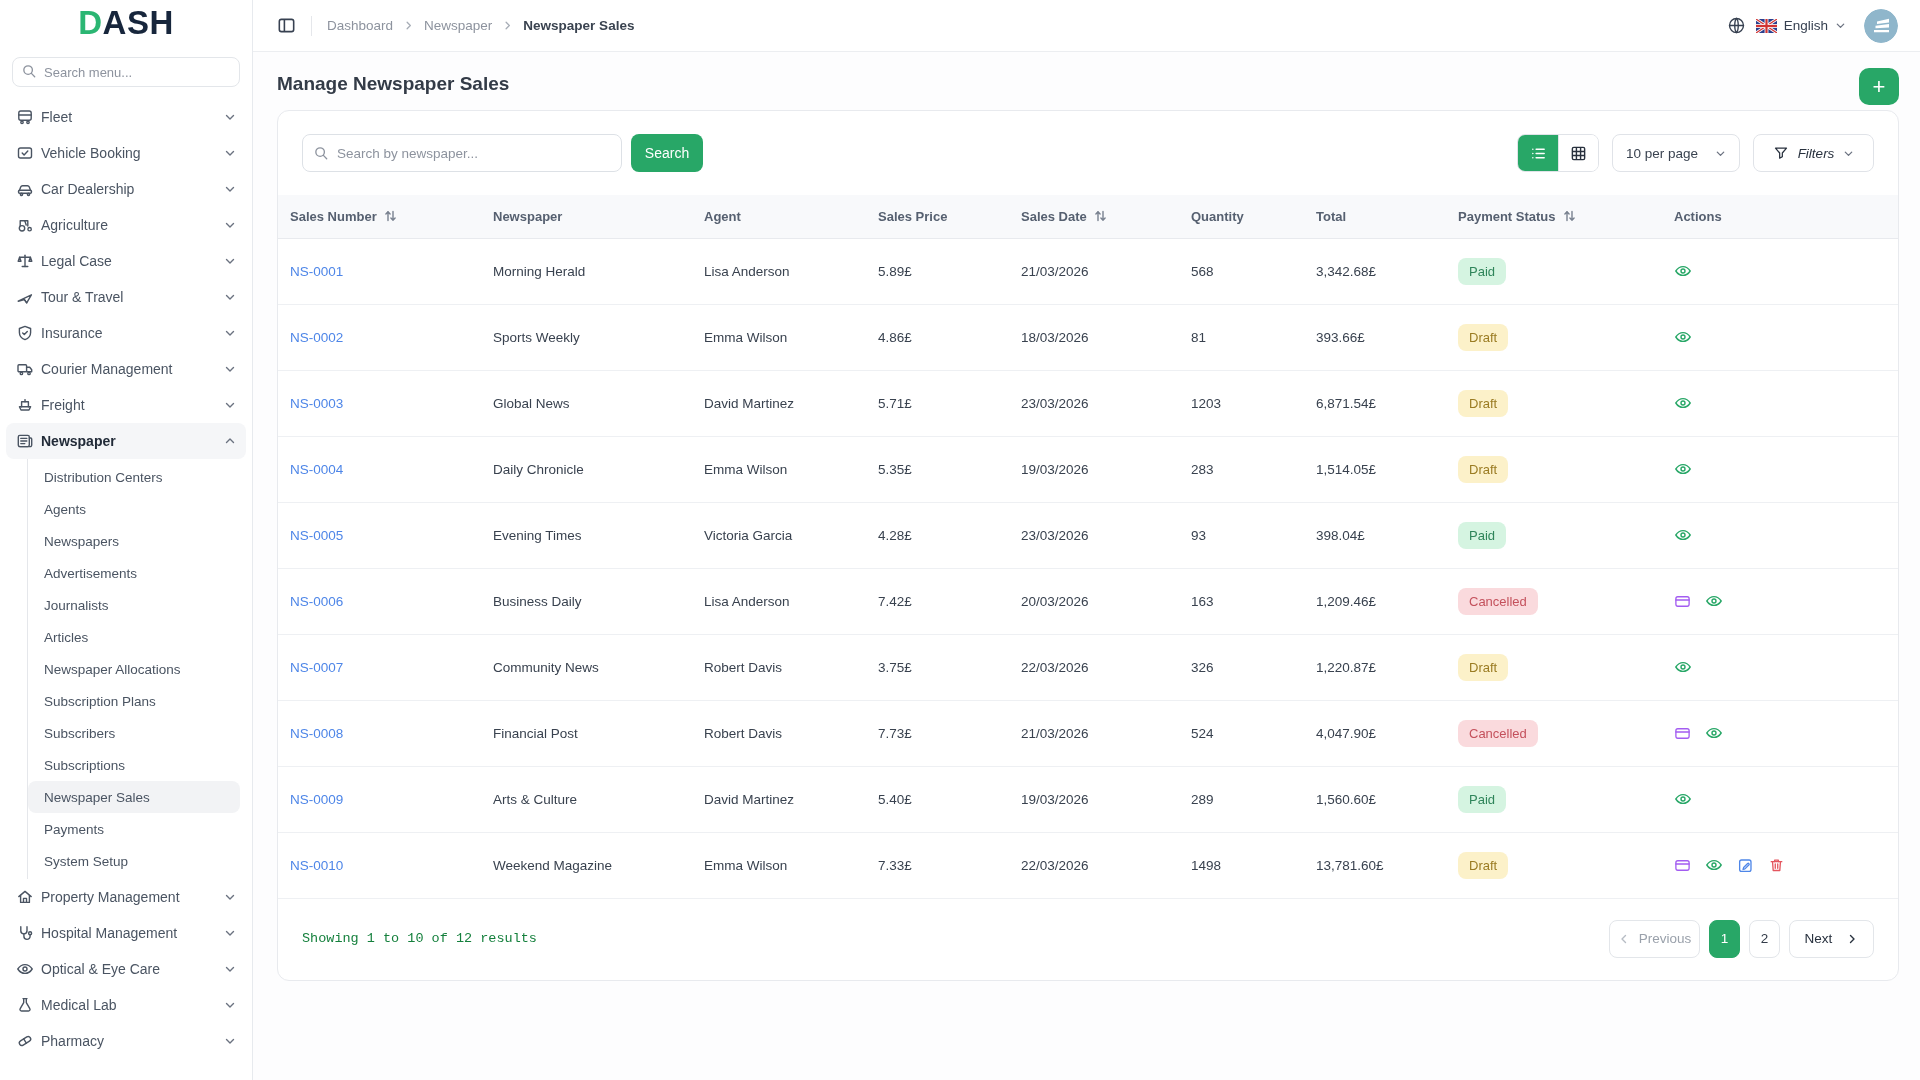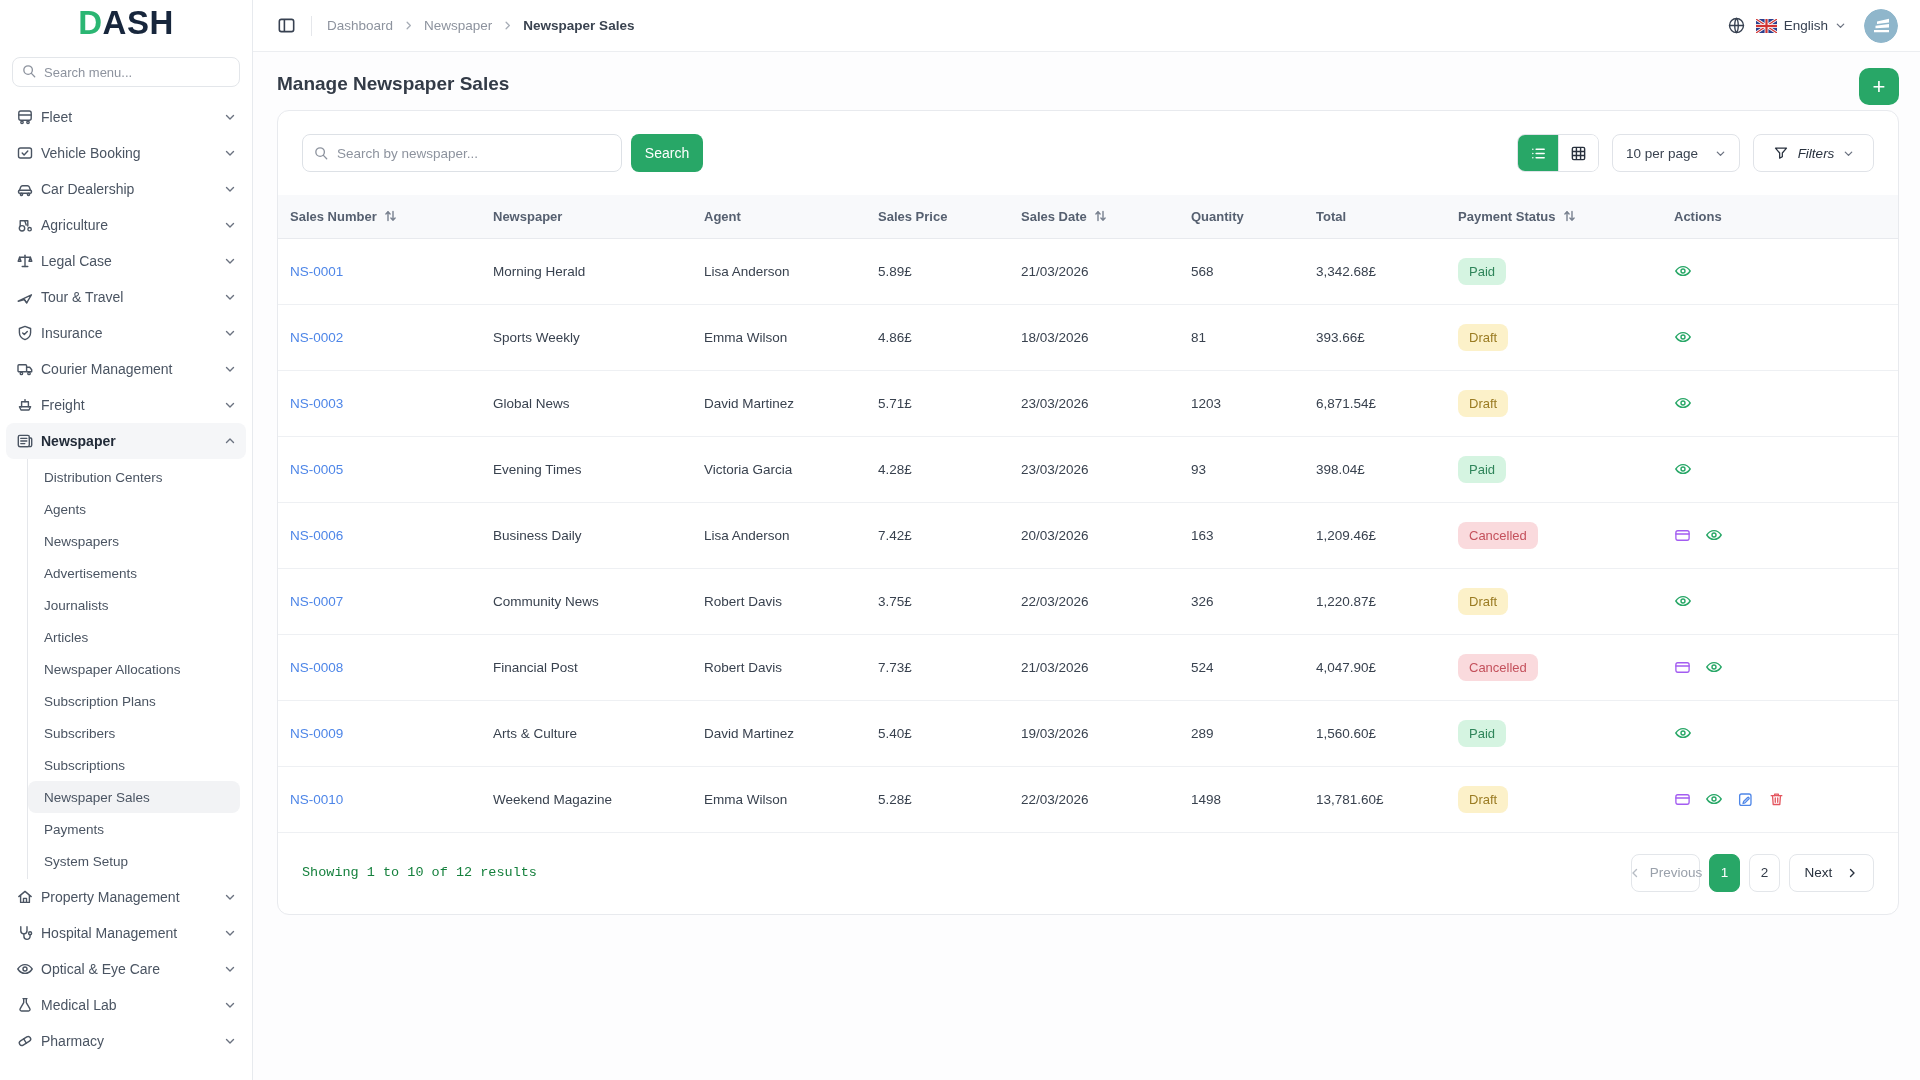--- a/index.html
+++ b/index.html
@@ -70,21 +70,21 @@
   tbody td { height:66px; font-size:13.5px; color:#39424F; padding:0 4px 0 12px; border-bottom:1px solid #EEF0F3; background:#fff; }
   td.num-link { color:#4E86E8; cursor:pointer; }
   .badge { display:inline-block; padding:6px 11px; border-radius:8px; font-size:13px; }
   .actions { display:flex; align-items:center; gap:14px; }
   .act { display:flex; cursor:pointer; background:none; border:none; padding:0; }
 
   .card-footer { display:flex; align-items:center; padding:21px 24px 22px; }
   .showing { font-size:13.5px; color:#15803d;font-family:Liberation Mono, monospace; }
   .pagination { margin-left:auto; display:flex; align-items:center; gap:9px; }
   .pg-btn { height:38px; border:1px solid #E3E6EA; border-radius:8px; background:#fff; display:flex; align-items:center; justify-content:center; font-size:13.5px; cursor:pointer; font-family:inherit; }
-  .pg-prev { width:69px; gap:9px; color:#9AA1AB; }
+  .pg-prev { width:91px; gap:9px; color:#9AA1AB; }
   .pg-prev .chev { color:#B6BCC4; display:flex; }
   .pg-next { width:85px; gap:14px; color:#28313E; }
   .pg-next .chev { color:#28313E; display:flex; }
   .pg-page { width:31px; color:#333C49; }
   .pg-page.active { background:#28A767; border-color:#28A767; color:#fff; }
 </style>
 </head>
 <body>
 
 <aside class="sidebar">
@@ -598,20 +598,40 @@
                   <button class="act" style="color: rgb(40, 167, 103);">
                     <svg width="18" height="18" viewBox="0 0 18 18" fill="none" stroke="currentColor" stroke-width="1.4" stroke-linecap="round" stroke-linejoin="round">
                       <path d="M1.8 9S4.6 4.6 9 4.6 16.2 9 16.2 9 13.4 13.4 9 13.4 1.8 9 1.8 9z"></path>
                       <circle cx="9" cy="9" r="2"></circle>
                     </svg>
                   </button>
                 </div>
               </td>
             </tr>
             <tr>
+              <td class="num-link">NS-0004</td>
+              <td>Daily Chronicle</td>
+              <td>Emma Wilson</td>
+              <td>5.35£</td>
+              <td>19/03/2026</td>
+              <td>283</td>
+              <td>1,514.05£</td>
+              <td><span class="badge" style="background: rgb(252, 241, 201); color: rgb(154, 123, 34);">Draft</span></td>
+              <td>
+                <div class="actions">
+                  <button class="act" style="color: rgb(40, 167, 103);">
+                    <svg width="18" height="18" viewBox="0 0 18 18" fill="none" stroke="currentColor" stroke-width="1.4" stroke-linecap="round" stroke-linejoin="round">
+                      <path d="M1.8 9S4.6 4.6 9 4.6 16.2 9 16.2 9 13.4 13.4 9 13.4 1.8 9 1.8 9z"></path>
+                      <circle cx="9" cy="9" r="2"></circle>
+                    </svg>
+                  </button>
+                </div>
+              </td>
+            </tr>
+            <tr>
               <td class="num-link">NS-0005</td>
               <td>Evening Times</td>
               <td>Victoria Garcia</td>
               <td>4.28£</td>
               <td>23/03/2026</td>
               <td>93</td>
               <td>398.04£</td>
               <td><span class="badge" style="background: rgb(213, 244, 225); color: rgb(47, 133, 90);">Paid</span></td>
               <td>
                 <div class="actions">
@@ -713,21 +733,21 @@
                       <circle cx="9" cy="9" r="2"></circle>
                     </svg>
                   </button>
                 </div>
               </td>
             </tr>
             <tr>
               <td class="num-link">NS-0010</td>
               <td>Weekend Magazine</td>
               <td>Emma Wilson</td>
-              <td>5.28£</td>
+              <td>7.33£</td>
               <td>22/03/2026</td>
               <td>1498</td>
               <td>13,781.60£</td>
               <td><span class="badge" style="background: rgb(252, 241, 201); color: rgb(154, 123, 34);">Draft</span></td>
               <td>
                 <div class="actions">
                   <button class="act" style="color: rgb(163, 92, 241);">
                     <svg width="17" height="17" viewBox="0 0 18 18" fill="none" stroke="currentColor" stroke-width="1.4" stroke-linecap="round" stroke-linejoin="round">
                       <rect x="2" y="4" width="14" height="10" rx="2"></rect>
                       <path d="M2 7.4h14"></path>

